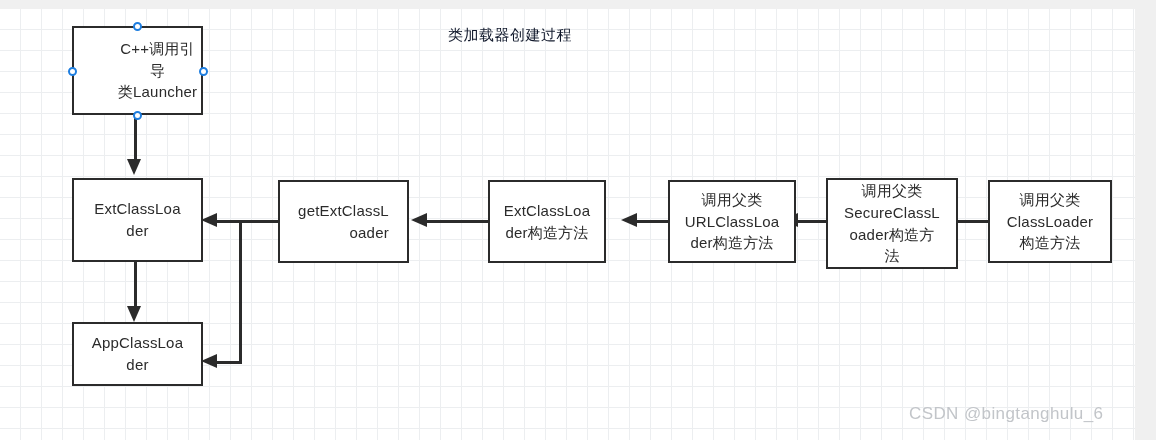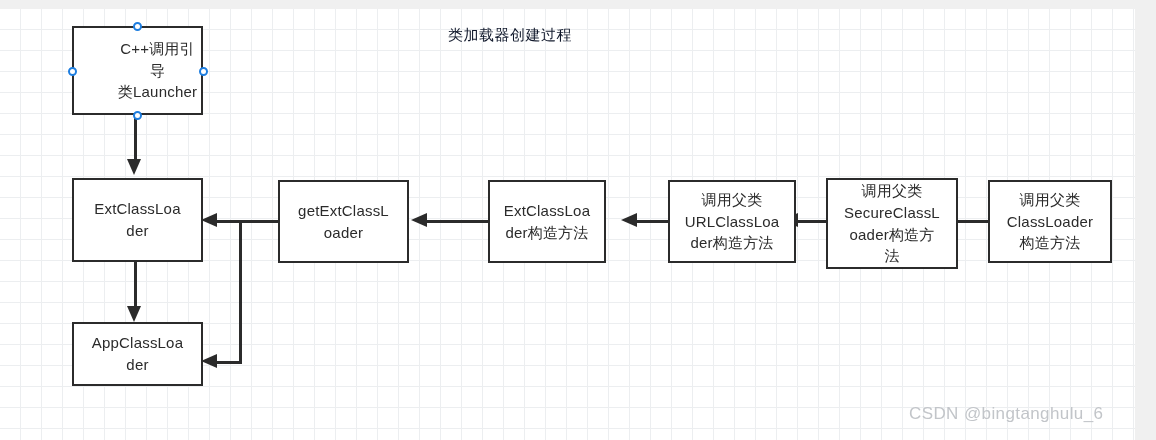--- a/index.html
+++ b/index.html
@@ -123,21 +123,21 @@
 
   <div class="node" style="left:72px;top:26px;width:131px;height:89px;padding-left:40px;">C++调用引导
 类Launcher</div>
 
   <div class="node" style="left:72px;top:178px;width:131px;height:84px;">ExtClassLoa
 der</div>
 
   <div class="node" style="left:72px;top:322px;width:131px;height:64px;">AppClassLoa
 der</div>
 
-  <div class="node" style="left:278px;top:180px;width:131px;height:83px;">getExtClassL
+  <div class="node" style="left:278px;top:180px;width:131px;height:83px;text-align:right;">getExtClassL
 oader</div>
 
   <div class="node" style="left:488px;top:180px;width:118px;height:83px;">ExtClassLoa
 der构造方法</div>
 
   <div class="node" style="left:668px;top:180px;width:128px;height:83px;">调用父类
 URLClassLoa
 der构造方法</div>
 
   <div class="node" style="left:826px;top:178px;width:132px;height:91px;">调用父类

